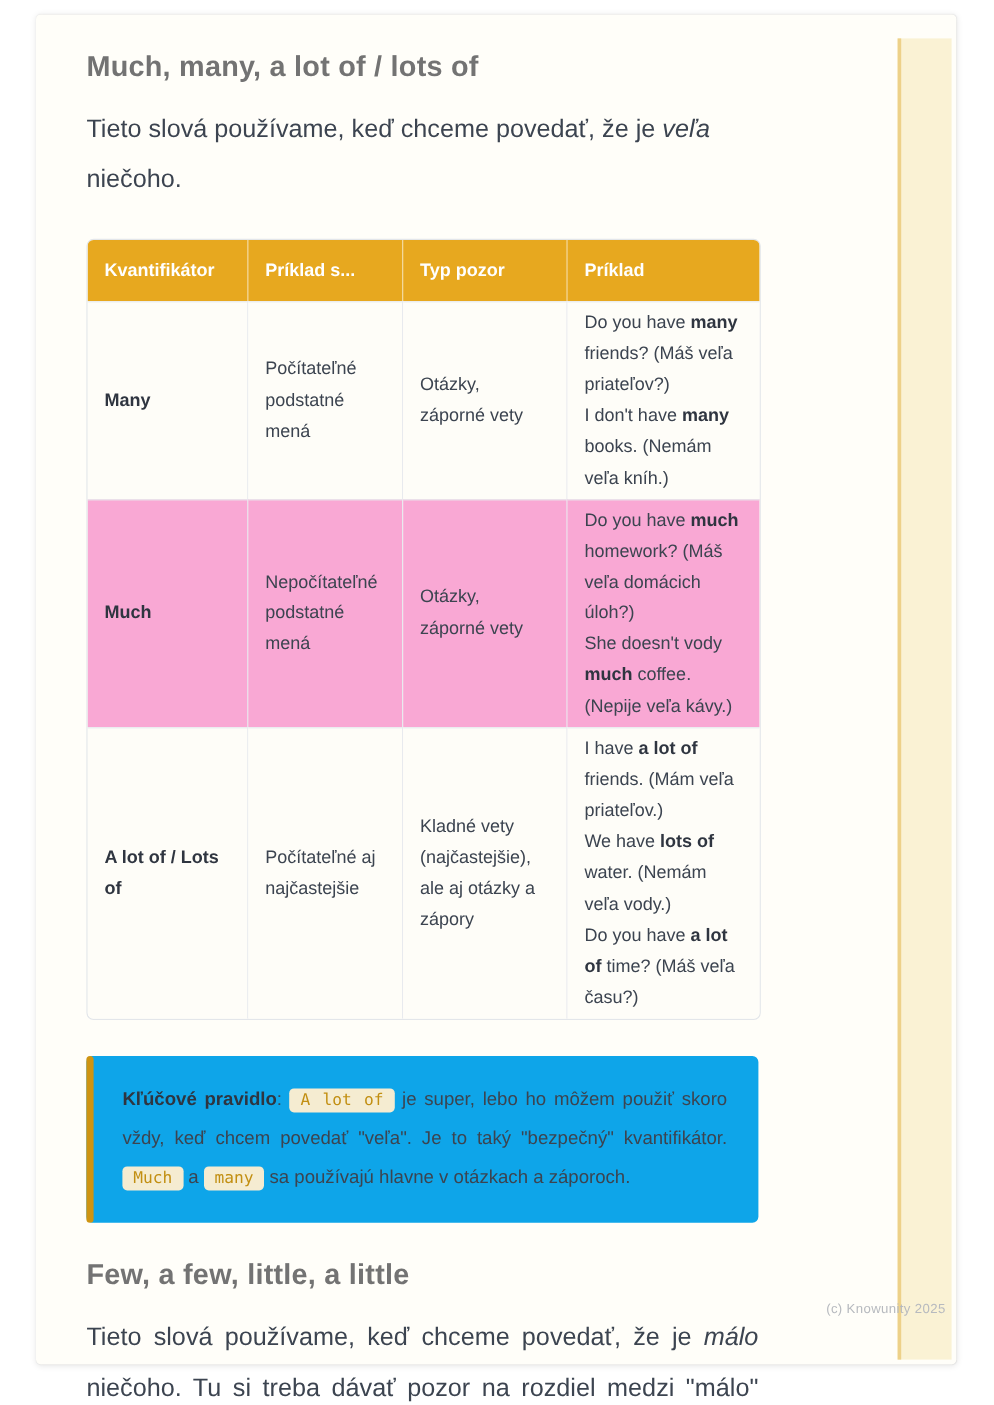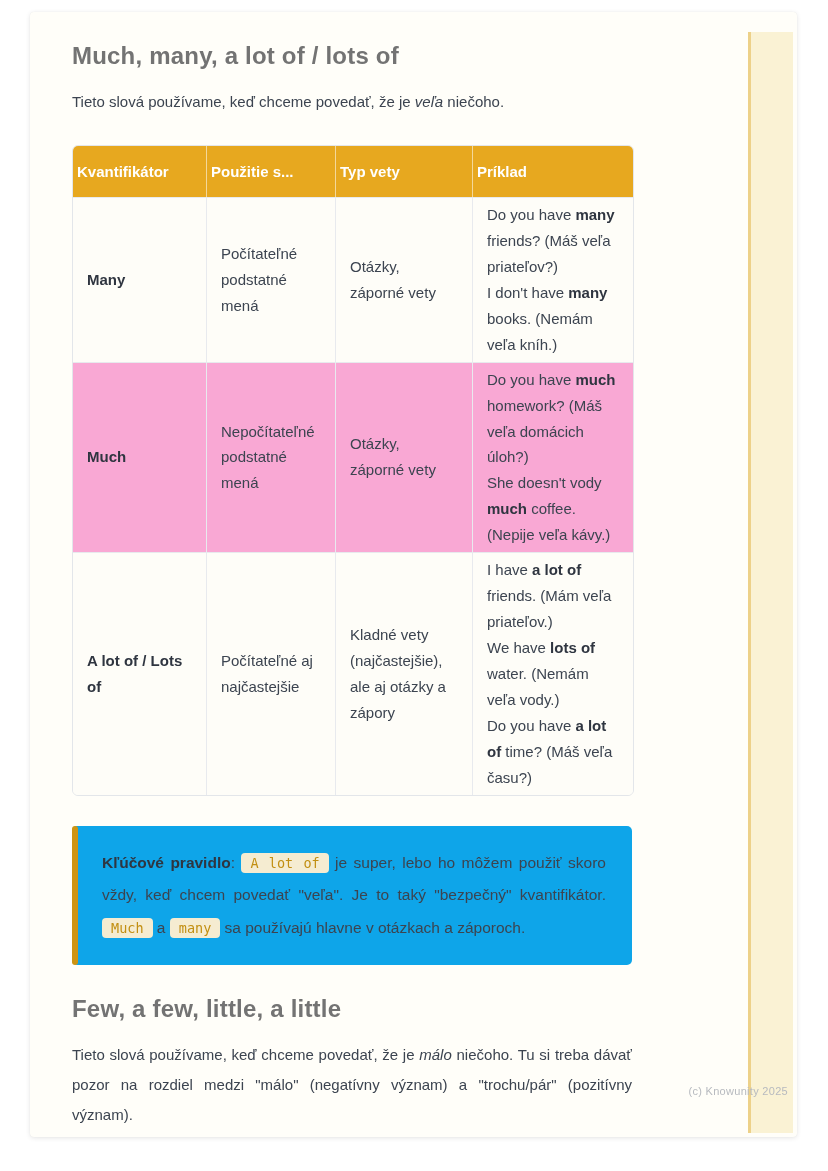--- a/index.html
+++ b/index.html
@@ -32,21 +32,21 @@
     width: 602px; 
   }
   h2.section-title {
     font-size: 24px;
     font-weight: 700;
     color: #737373;
     letter-spacing: 0.2px;
     margin-bottom: 17px;
   }
   p.intro {
-    font-size: 15px;
+    font-size: 21px;
     line-height: 2.0;
     color: #3c4450;
     margin-bottom: 28px;
   }
   p.justified { text-align: justify; }
   em { font-style: italic; }
   strong { font-weight: 700; color: #2f3540; }
 
   table.quant-table {
     width: 560px;
@@ -57,21 +57,21 @@
     overflow: hidden;
     margin-bottom: 30px;
     table-layout: fixed;
   }
   table.quant-table th {
     background: #e7a81f;
     color: #ffffff;
     font-size: 15px;
     font-weight: 600;
     text-align: left;
-    padding: 17px 4px;
+    padding: 17px 14px;
     border-right: 1px solid rgba(255,255,255,0.55);
   }
   table.quant-table th:last-child { border-right: none; }
   table.quant-table col.c1 { width: 134px; }
   table.quant-table col.c2 { width: 129px; }
   table.quant-table col.c3 { width: 137px; }
   table.quant-table col.c4 { width: 160px; }
   table.quant-table td {
     font-size: 15px;
     line-height: 1.73;
@@ -142,22 +142,22 @@
     <table class="quant-table">
       <colgroup>
         <col class="c1">
           <col class="c2">
           <col class="c3">
           <col class="c4">
       </colgroup>
       <thead>
         <tr>
           <th>Kvantifikátor</th>
-          <th>Použitie s...</th>
-          <th>Typ vety</th>
+          <th>Príklad s...</th>
+          <th>Typ pozor</th>
           <th>Príklad</th>
         </tr>
       </thead>
       <tbody id="table-body">
           <tr>
             <td><strong>Many</strong></td>
             <td>Počítateľné podstatné mená</td>
             <td>Otázky, záporné vety</td>
             <td>
               <div class="example-line"><span>Do you have </span><strong>many</strong><span> friends? (Máš veľa priateľov?)</span></div>

